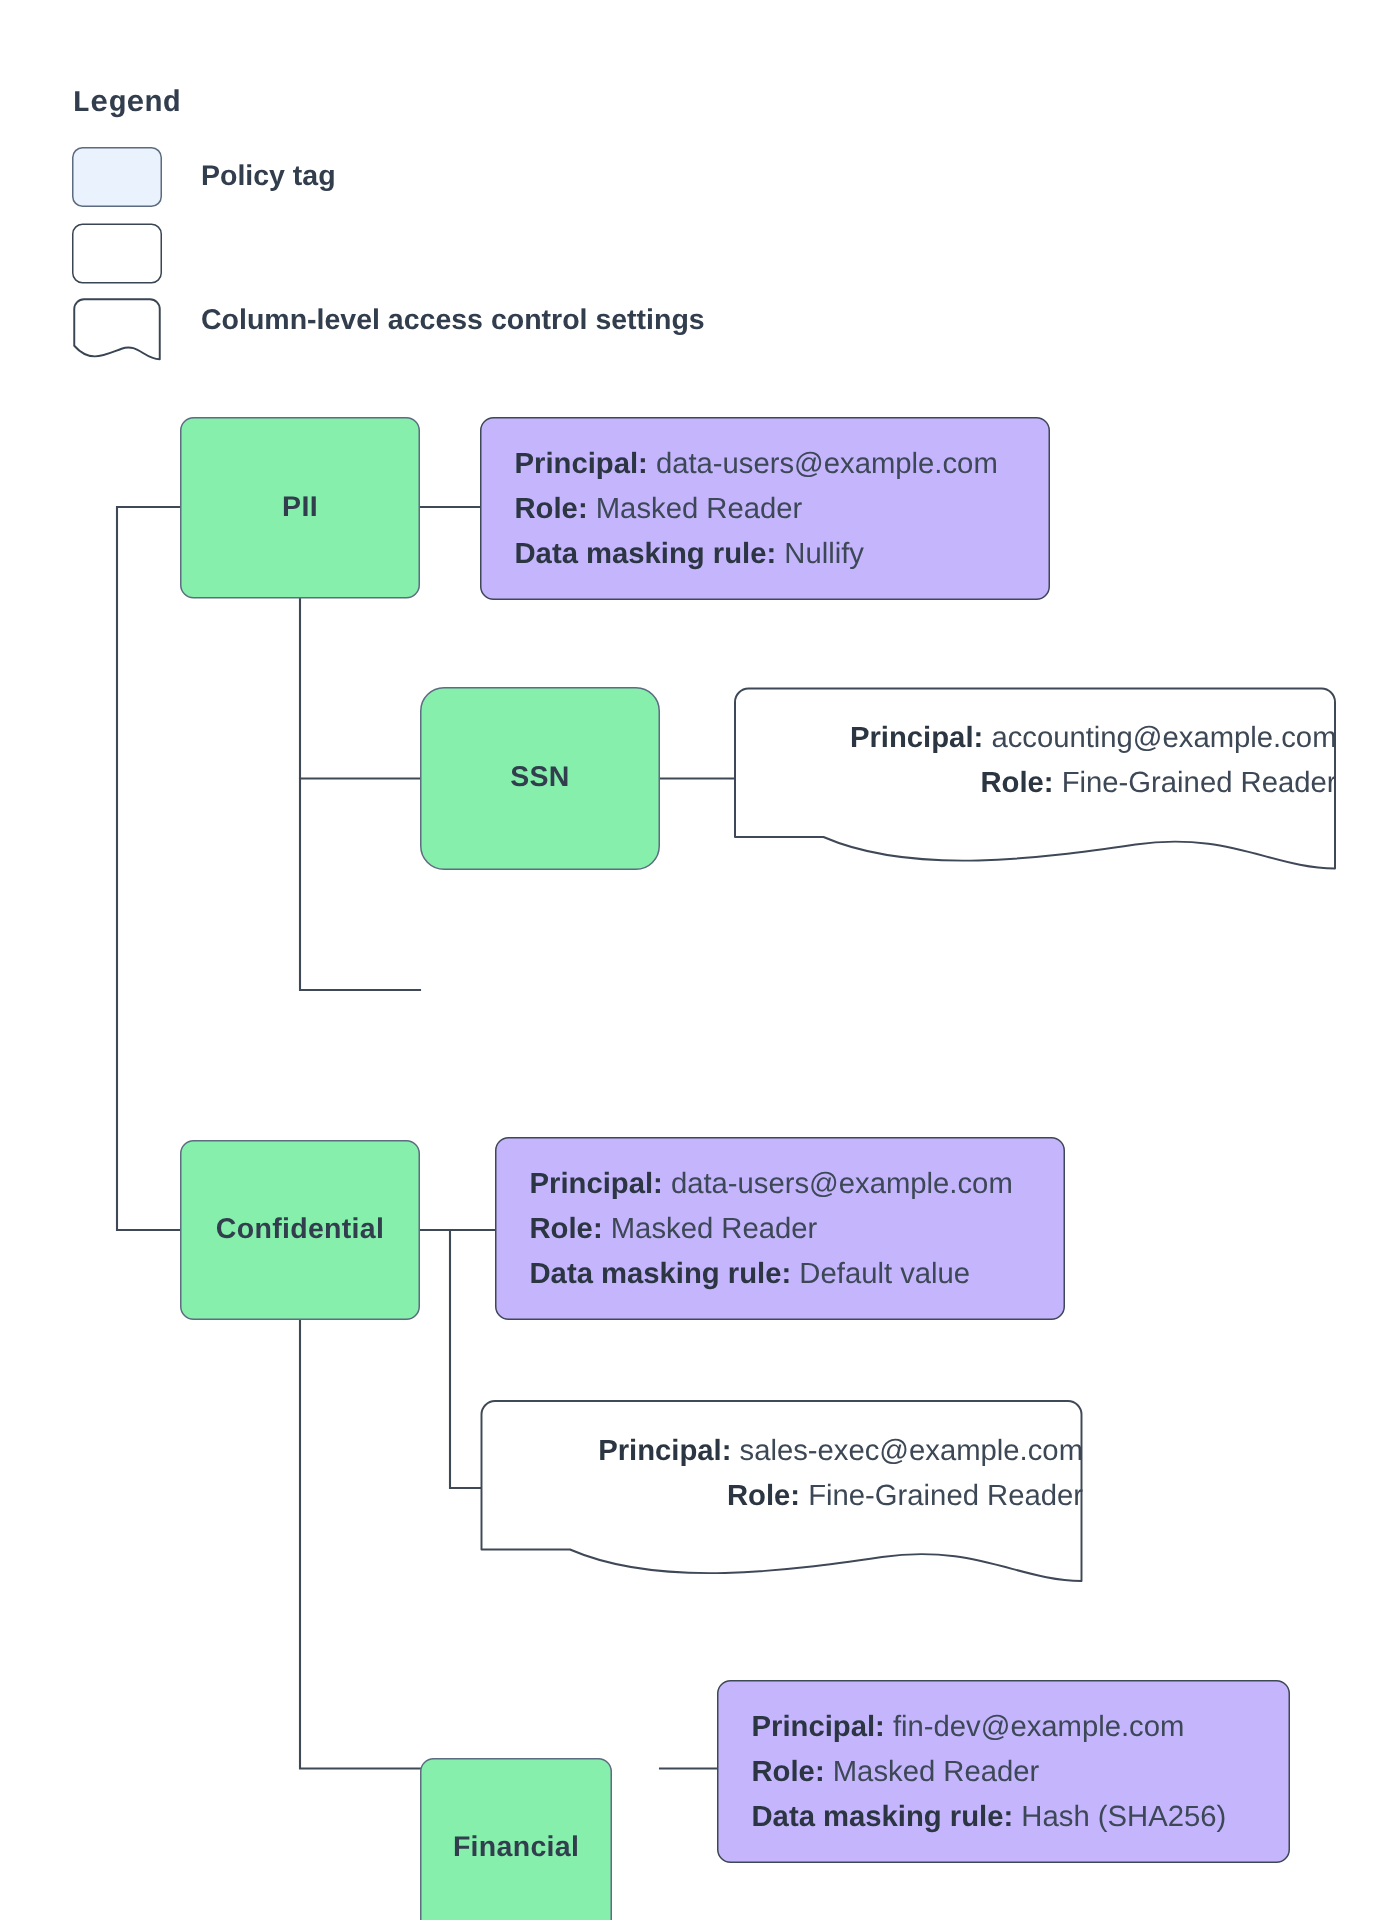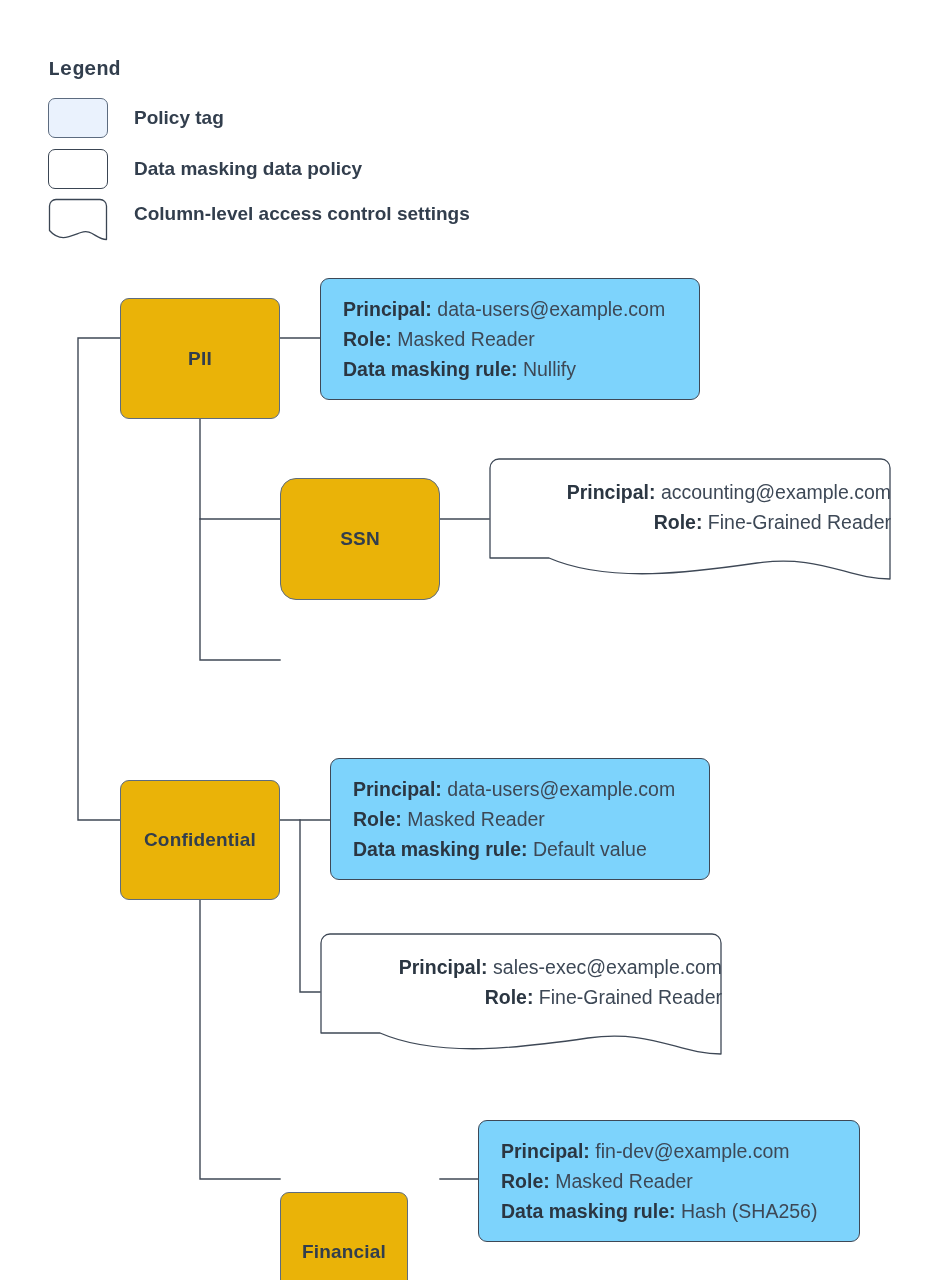--- a/index.html
+++ b/index.html
@@ -71,37 +71,36 @@
     border-radius: 7px;
   }
   .sw-doc {
     top: 198px;
     height: 42px;
   }
   
   .tag-node {
     position: absolute;
     box-sizing: border-box;
-    background: #eab308;
+    background: #86efac;
     border: 1.2px solid #5d6c80;
     border-radius: 9px;
     display: flex;
     align-items: center;
     justify-content: center;
     font-size: 19px;
     font-weight: bold;
     color: #323e4d;
     letter-spacing: .2px;
-    margin-top: 20px;
   }
   
   .callout {
     position: absolute;
     box-sizing: border-box;
-    background: #7dd3fc;
+    background: #c4b5fd;
     display: flex;
     flex-direction: column;
     justify-content: center;
   }
   .callout.plain {
     border: 1.2px solid #3e4856;
     border-radius: 9px;
   }
   .callout.doc {
     border: none;
@@ -160,21 +159,20 @@
       <path d="M440,1179 L478,1179"></path>
     </g>
   </svg>
 
   <div class="legend-title">Legend</div>
 
   <div class="legend-swatch sw-policy"></div>
   <div class="legend-label" style="left:134px; top:107px;">Policy tag</div>
 
   <div class="legend-swatch sw-mask"></div>
-  <div class="legend-label" style="left:134px; top:158px;">Data masking data policy</div>
 
   <div class="legend-swatch sw-doc">
     <svg width="60" height="46" viewBox="0 0 60 46">
       <path d="M1.5,8 A6.5,6.5 0 0 1 8,1.5 L52,1.5 A6.5,6.5 0 0 1 58.5,8
                L58.5,41.5
                C48,41.5 44,30.5 33,34.5
                C22,38.5 12,44.5 1.5,32.5 Z" fill="#ffffff" stroke="#3a4553" stroke-width="1.3" stroke-linejoin="round"></path>
     </svg>
   </div>
   <div class="legend-label" style="left:134px; top:203px;">Column-level access control settings</div>

